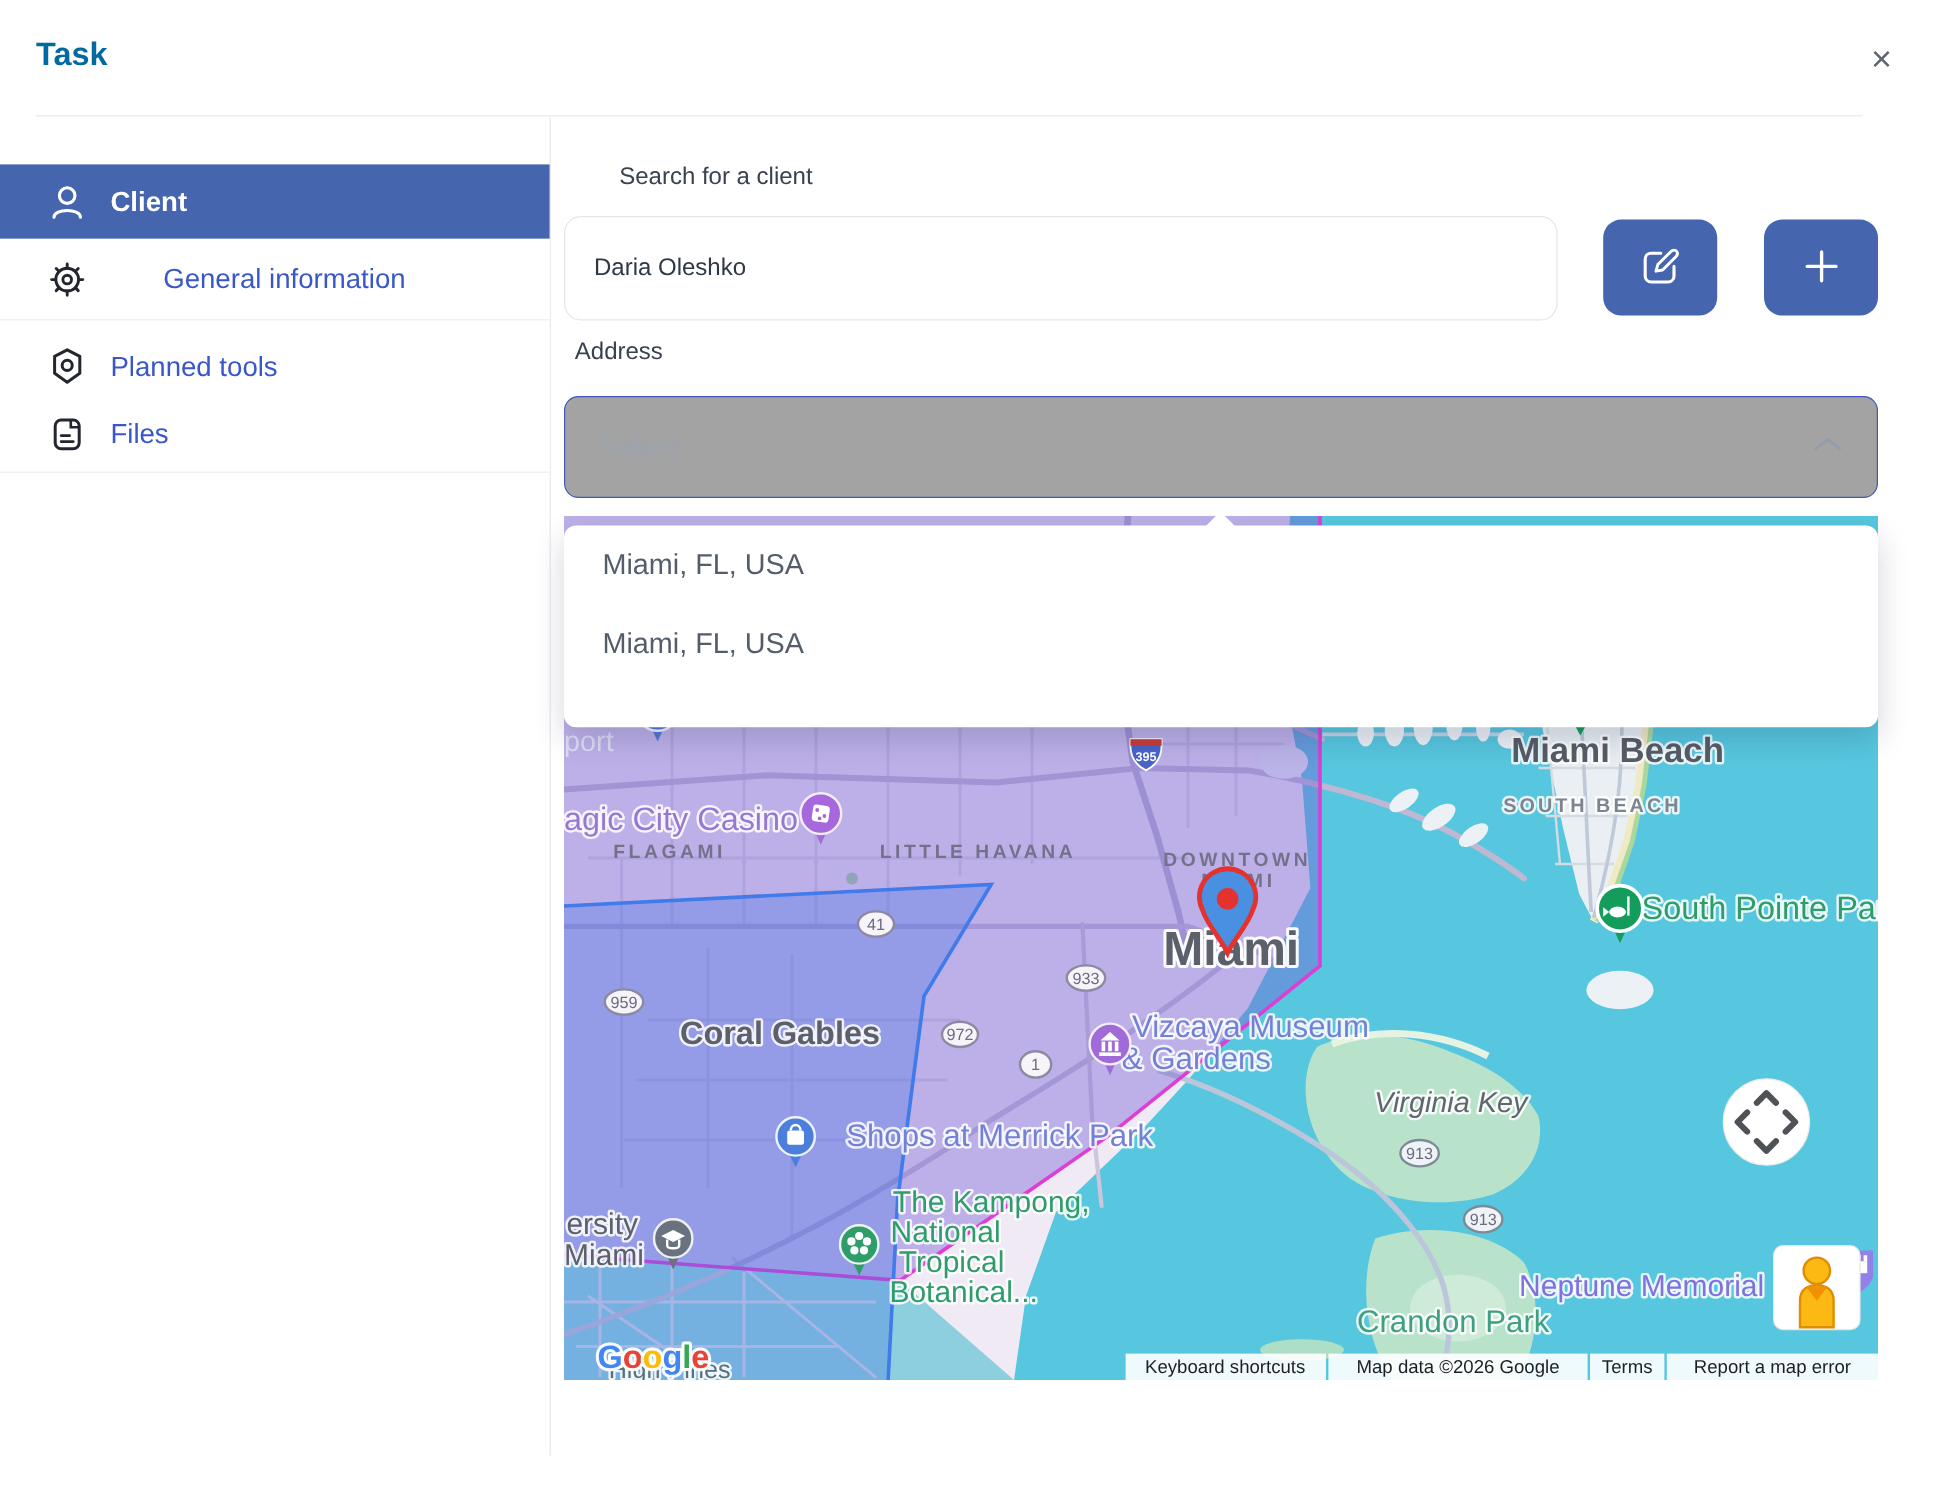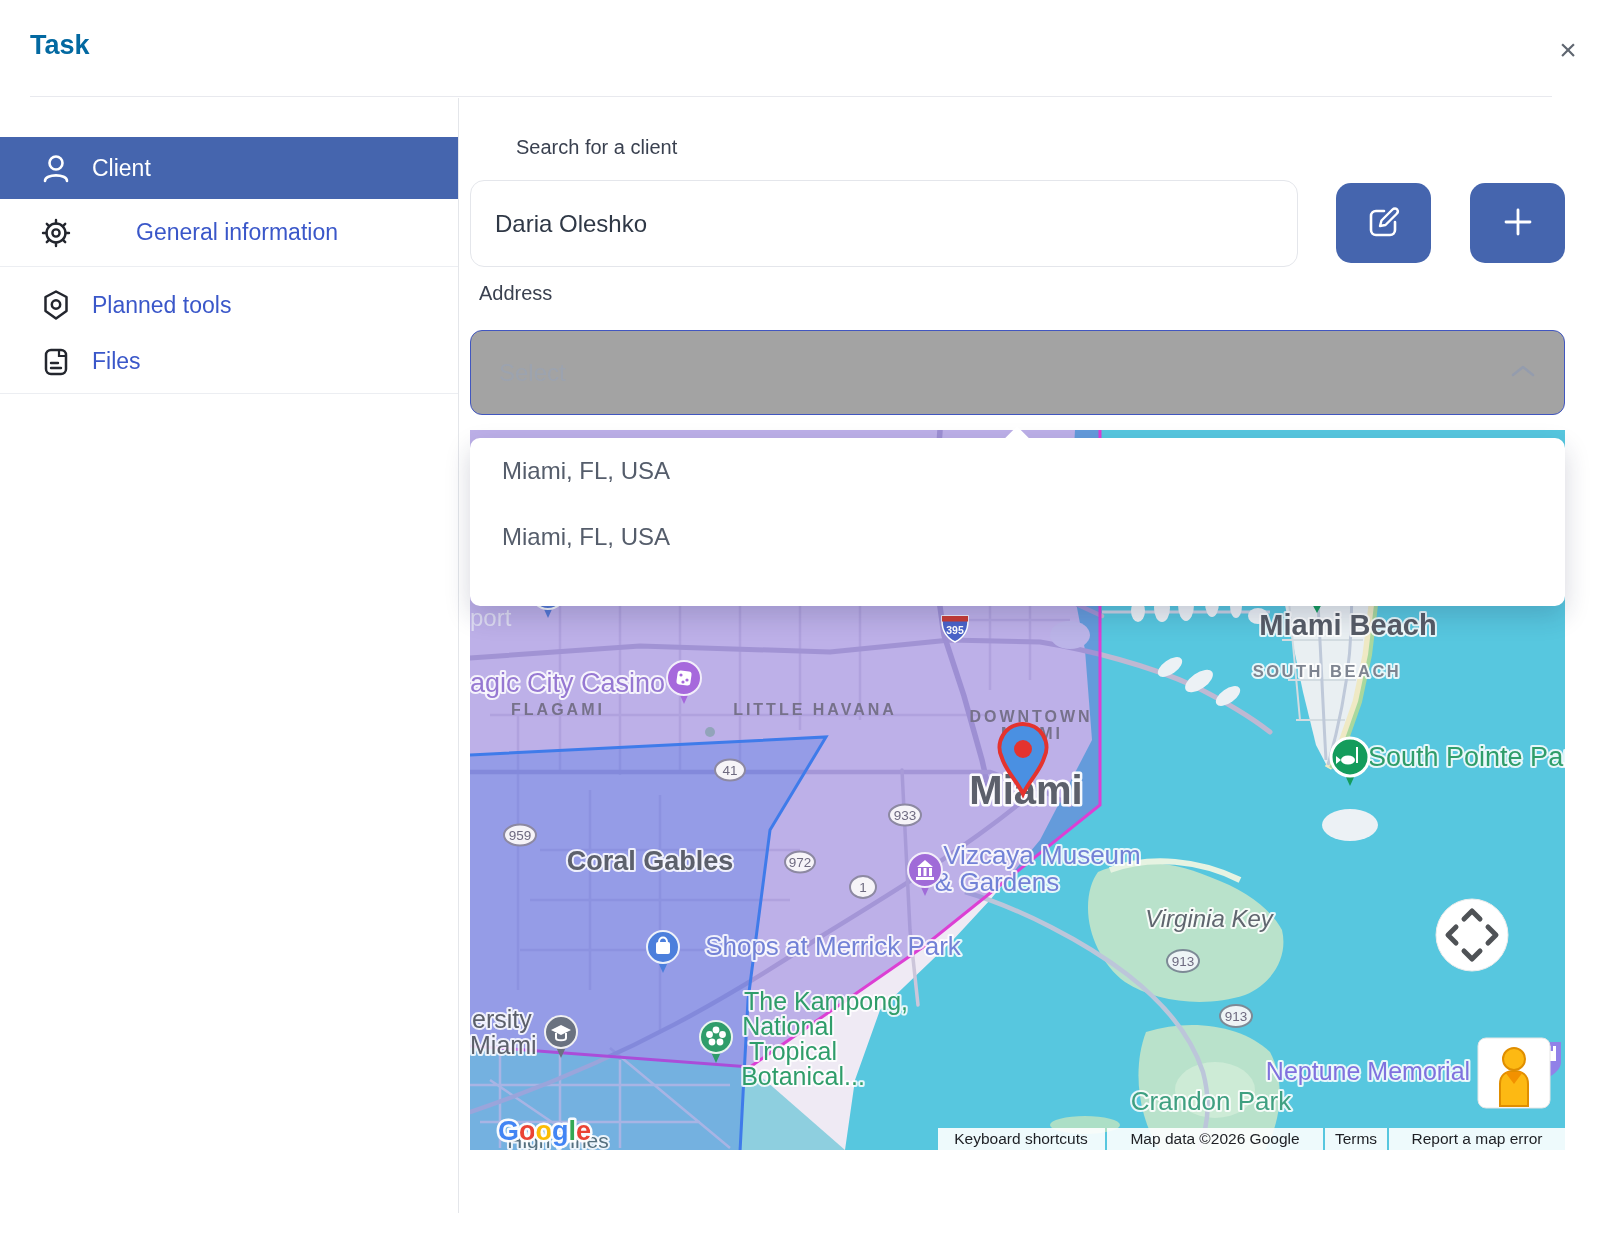--- a/index.html
+++ b/index.html
@@ -11,27 +11,27 @@
     font-size:30px;color:#5f6670;cursor:pointer;line-height:40px;text-align:center;padding:0;font-weight:300;}
   .header-divider{position:absolute;left:30px;top:96px;width:1522px;height:1px;background:#e8e9ee;}
 
   
   .sidebar{position:absolute;left:0;top:98px;width:458px;}
   .side-divider{position:absolute;left:458px;top:98px;width:1px;height:1115px;background:#e4e6ea;}
   .side-item{position:absolute;left:0;width:458px;display:flex;align-items:center;cursor:pointer;background:#fff;}
   .side-item .ic{width:36px;height:36px;margin-left:38px;flex:0 0 36px;display:flex;align-items:center;justify-content:center;}
   .side-item .lab{margin-left:18px;font-size:23px;color:#3a57c9;}
   .side-item.active{background:#4565ae;}
-  .side-item.active .lab{color:#ffffff;font-weight:normal;}
+  .side-item.active .lab{color:#ffffff;font-weight:bold;}
   .side-item.b{border-bottom:1px solid #eceef2;}
 
   
   .fld-label{position:absolute;left:479px;font-size:20px;color:#3a4150;}
   .client-input{position:absolute;left:470px;top:180px;width:828px;height:87px;box-sizing:border-box;
-    border:1px solid #e4e6eb;border-radius:14px;padding:0 24px;font-size:24px;color:#2f3846;
+    border:1px solid #e4e6eb;border-radius:14px;padding:0 24px;font-size:20px;color:#2f3846;
     font-family:"Liberation Sans",sans-serif;outline:none;}
   .sq-btn{position:absolute;top:183px;width:95px;height:80px;border:none;border-radius:15px;background:#4565ae;
     cursor:pointer;display:flex;align-items:center;justify-content:center;}
   .sq-btn.edit{left:1336px;} .sq-btn.add{left:1470px;}
   .select-box{position:absolute;left:470px;top:330px;width:1095px;height:85px;box-sizing:border-box;
     border:1.6px solid #4156c0;border-radius:12px;display:flex;align-items:center;background:#a3a3a3;gap:27px;}
   .select-input{flex:1;border:none;outline:none;margin-left:26px;font-size:24px;color:#2f3846;
     font-family:"Liberation Sans",sans-serif;background:transparent;}
   .select-input::placeholder{color:#9ca3af;}
   .chev{margin-right:28px;}

